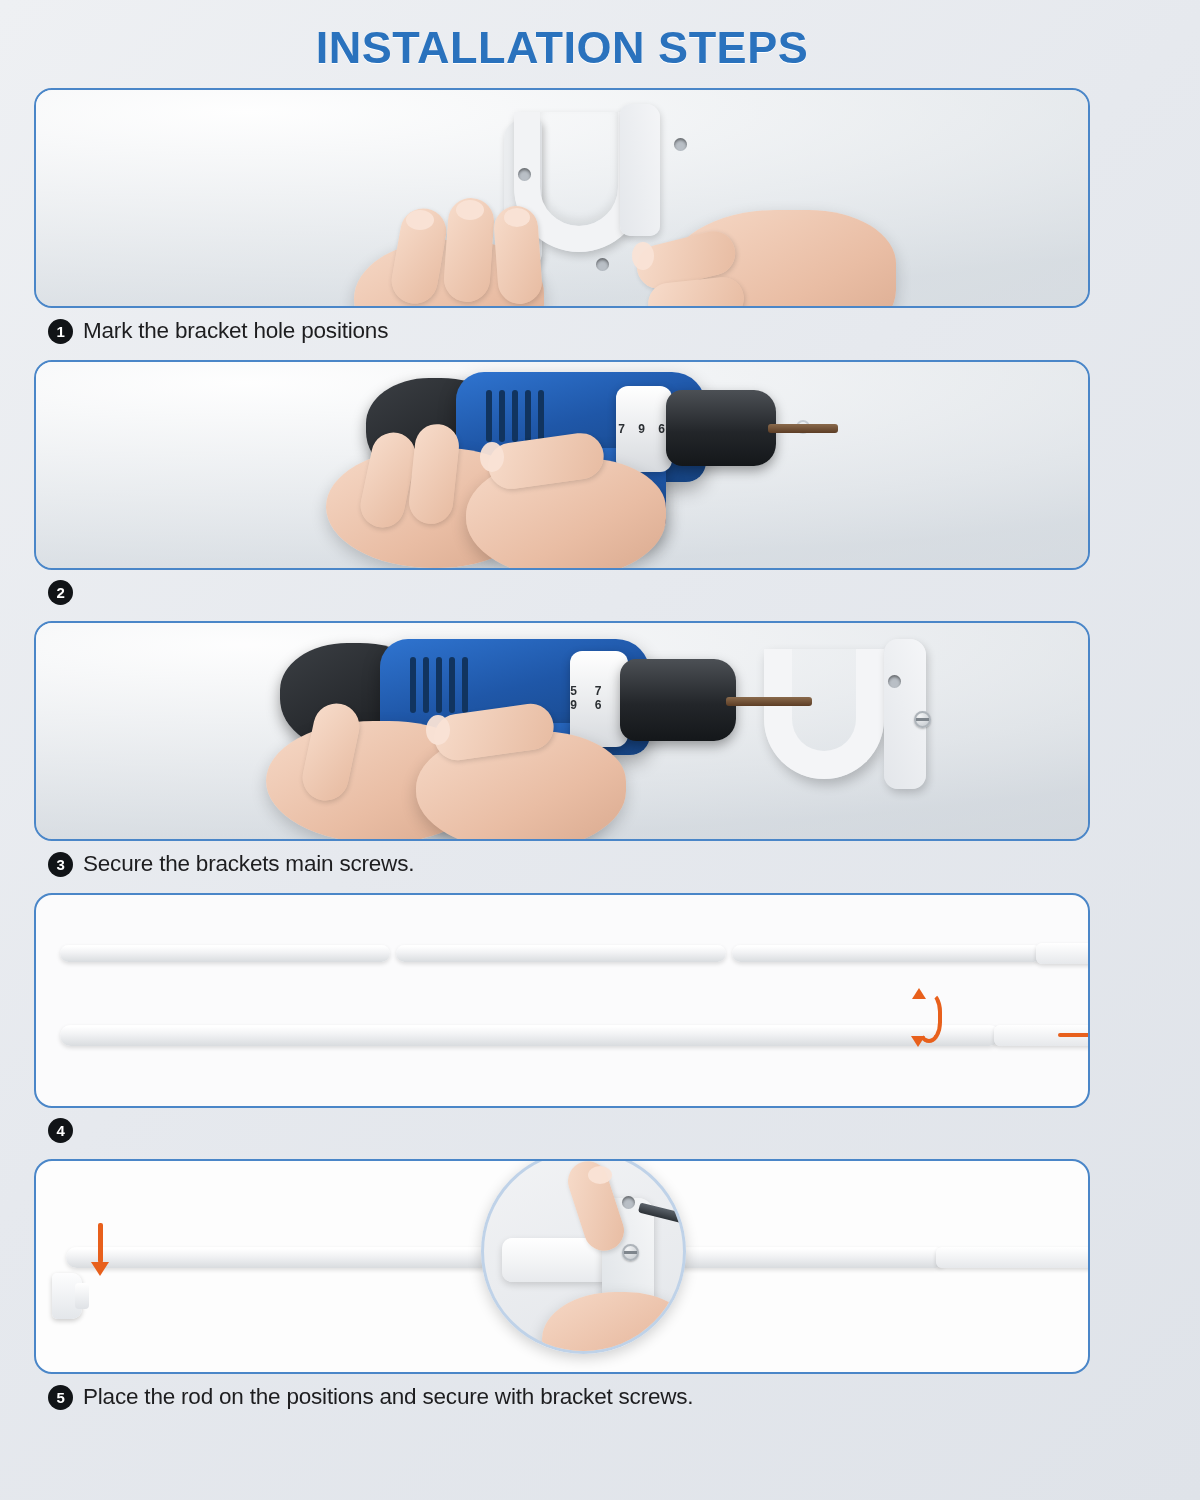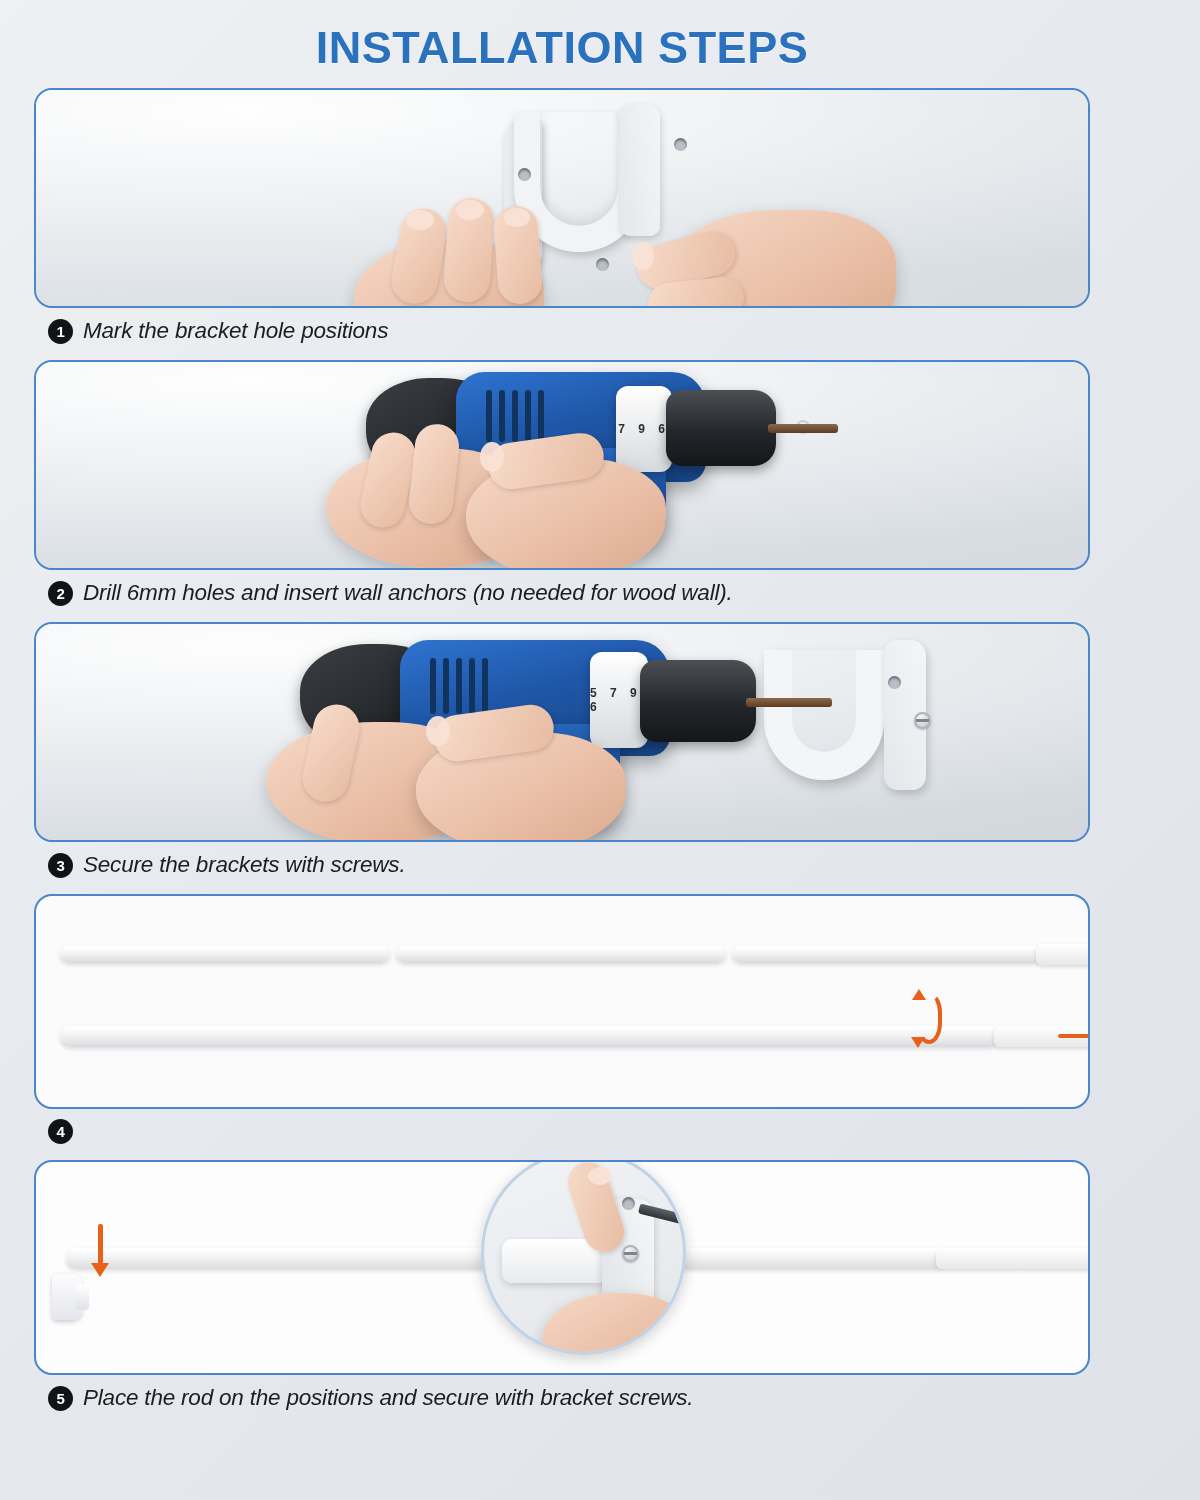--- a/index.html
+++ b/index.html
@@ -47,21 +47,21 @@
     flex: 0 0 auto;
     width: 25px; height: 25px;
     border-radius: 50%;
     background: #111417;
     color: #fff;
     font-size: 15px;
     font-weight: bold;
     display: flex; align-items: center; justify-content: center;
     line-height: 1;
   }
-  .caption-text { white-space: nowrap; font-style: italic; }
+  .caption-text { white-space: nowrap; }
 
   
   .s1 { height: 220px; background: linear-gradient(160deg,#f7f7f8 0%, #eceff1 60%, #e2e6e9 100%); }
   .wall-shadow { position:absolute; inset:0; background: radial-gradient(120% 90% at 20% 10%, rgba(255,255,255,.9), rgba(205,212,219,.55)); }
   .bracket1 {
     position:absolute; left:460px; top:8px; width:200px; height:190px;
   }
   .bracket1 .u {
     position:absolute; left:18px; top:14px; width:130px; height:140px;
     border: 26px solid #f2f3f5;
@@ -298,36 +298,35 @@
 
       <div class="hand" style="left:290px; top:86px; width:210px; height:120px;"></div>
       <div class="finger" style="left:330px; top:70px; width:44px; height:96px; transform:rotate(12deg);"></div>
       <div class="finger" style="left:376px; top:62px; width:44px; height:100px; transform:rotate(6deg);"></div>
       <div class="hand" style="left:430px; top:96px; width:200px; height:120px; border-radius:48% 42% 50% 50%;"></div>
       <div class="finger" style="left:452px; top:76px; width:116px; height:46px; transform:rotate(-8deg);"></div>
       <div class="nail" style="left:444px; top:80px; width:24px;height:30px;"></div>
     </div>
     <div class="caption">
       <span class="num">2</span>
-      <span class="caption-text">Drill 6mm holes and insert wall anchors (no needed for wood wall).</span>
     </div>
   </div>
 
   <div class="step">
     <div class="frame s3">
       <div class="wall-shadow"></div>
 
       <div class="bracket3">
         <div class="u"></div>
         <div class="plate"></div>
         <div class="hole" style="left:152px; top:30px;"></div>
         <div class="screw" style="left:178px; top:66px;"></div>
       </div>
 
-      <div class="drill" style="left:264px; top:10px; width:560px; height:210px;">
+      <div class="drill" style="left:244px; top:10px; width:560px; height:210px;font-family:Liberation Mono, monospace;">
         <div class="cap" style="left:0px; top:10px; width:160px; height:112px;"></div>
         <div class="body" style="left:100px; top:6px; width:270px; height:116px;"></div>
         <div class="vents" style="left:130px; top:24px; height:56px;">
           <i style="height:56px"></i>
             <i style="height:56px"></i>
             <i style="height:56px"></i>
             <i style="height:56px"></i>
             <i style="height:56px"></i>
         </div>
         <div class="body" style="left:150px; top:90px; width:170px; height:104px; border-radius:14px 18px 26px 26px;"></div>
@@ -338,21 +337,21 @@
       </div>
 
       <div class="hand" style="left:230px; top:98px; width:220px; height:122px;"></div>
       <div class="finger" style="left:272px; top:80px; width:46px; height:98px; transform:rotate(12deg);"></div>
       <div class="hand" style="left:380px; top:108px; width:210px; height:120px; border-radius:48% 42% 50% 50%;"></div>
       <div class="finger" style="left:398px; top:86px; width:120px; height:46px; transform:rotate(-8deg);"></div>
       <div class="nail" style="left:390px; top:92px; width:24px;height:30px;"></div>
     </div>
     <div class="caption">
       <span class="num">3</span>
-      <span class="caption-text">Secure the brackets with screws.</span>
+      <span class="caption-text">Secure the brackets main screws.</span>
     </div>
   </div>
 
   <div class="step">
     <div class="frame s4">
 
       <div class="rod" style="left:24px; top:50px; width:330px;"></div>
       <div class="rod" style="left:360px; top:50px; width:330px;"></div>
       <div class="rod" style="left:696px; top:50px; width:310px;"></div>
       <div class="rod-cap" style="left:1000px; top:48px; width:98px;"></div>

